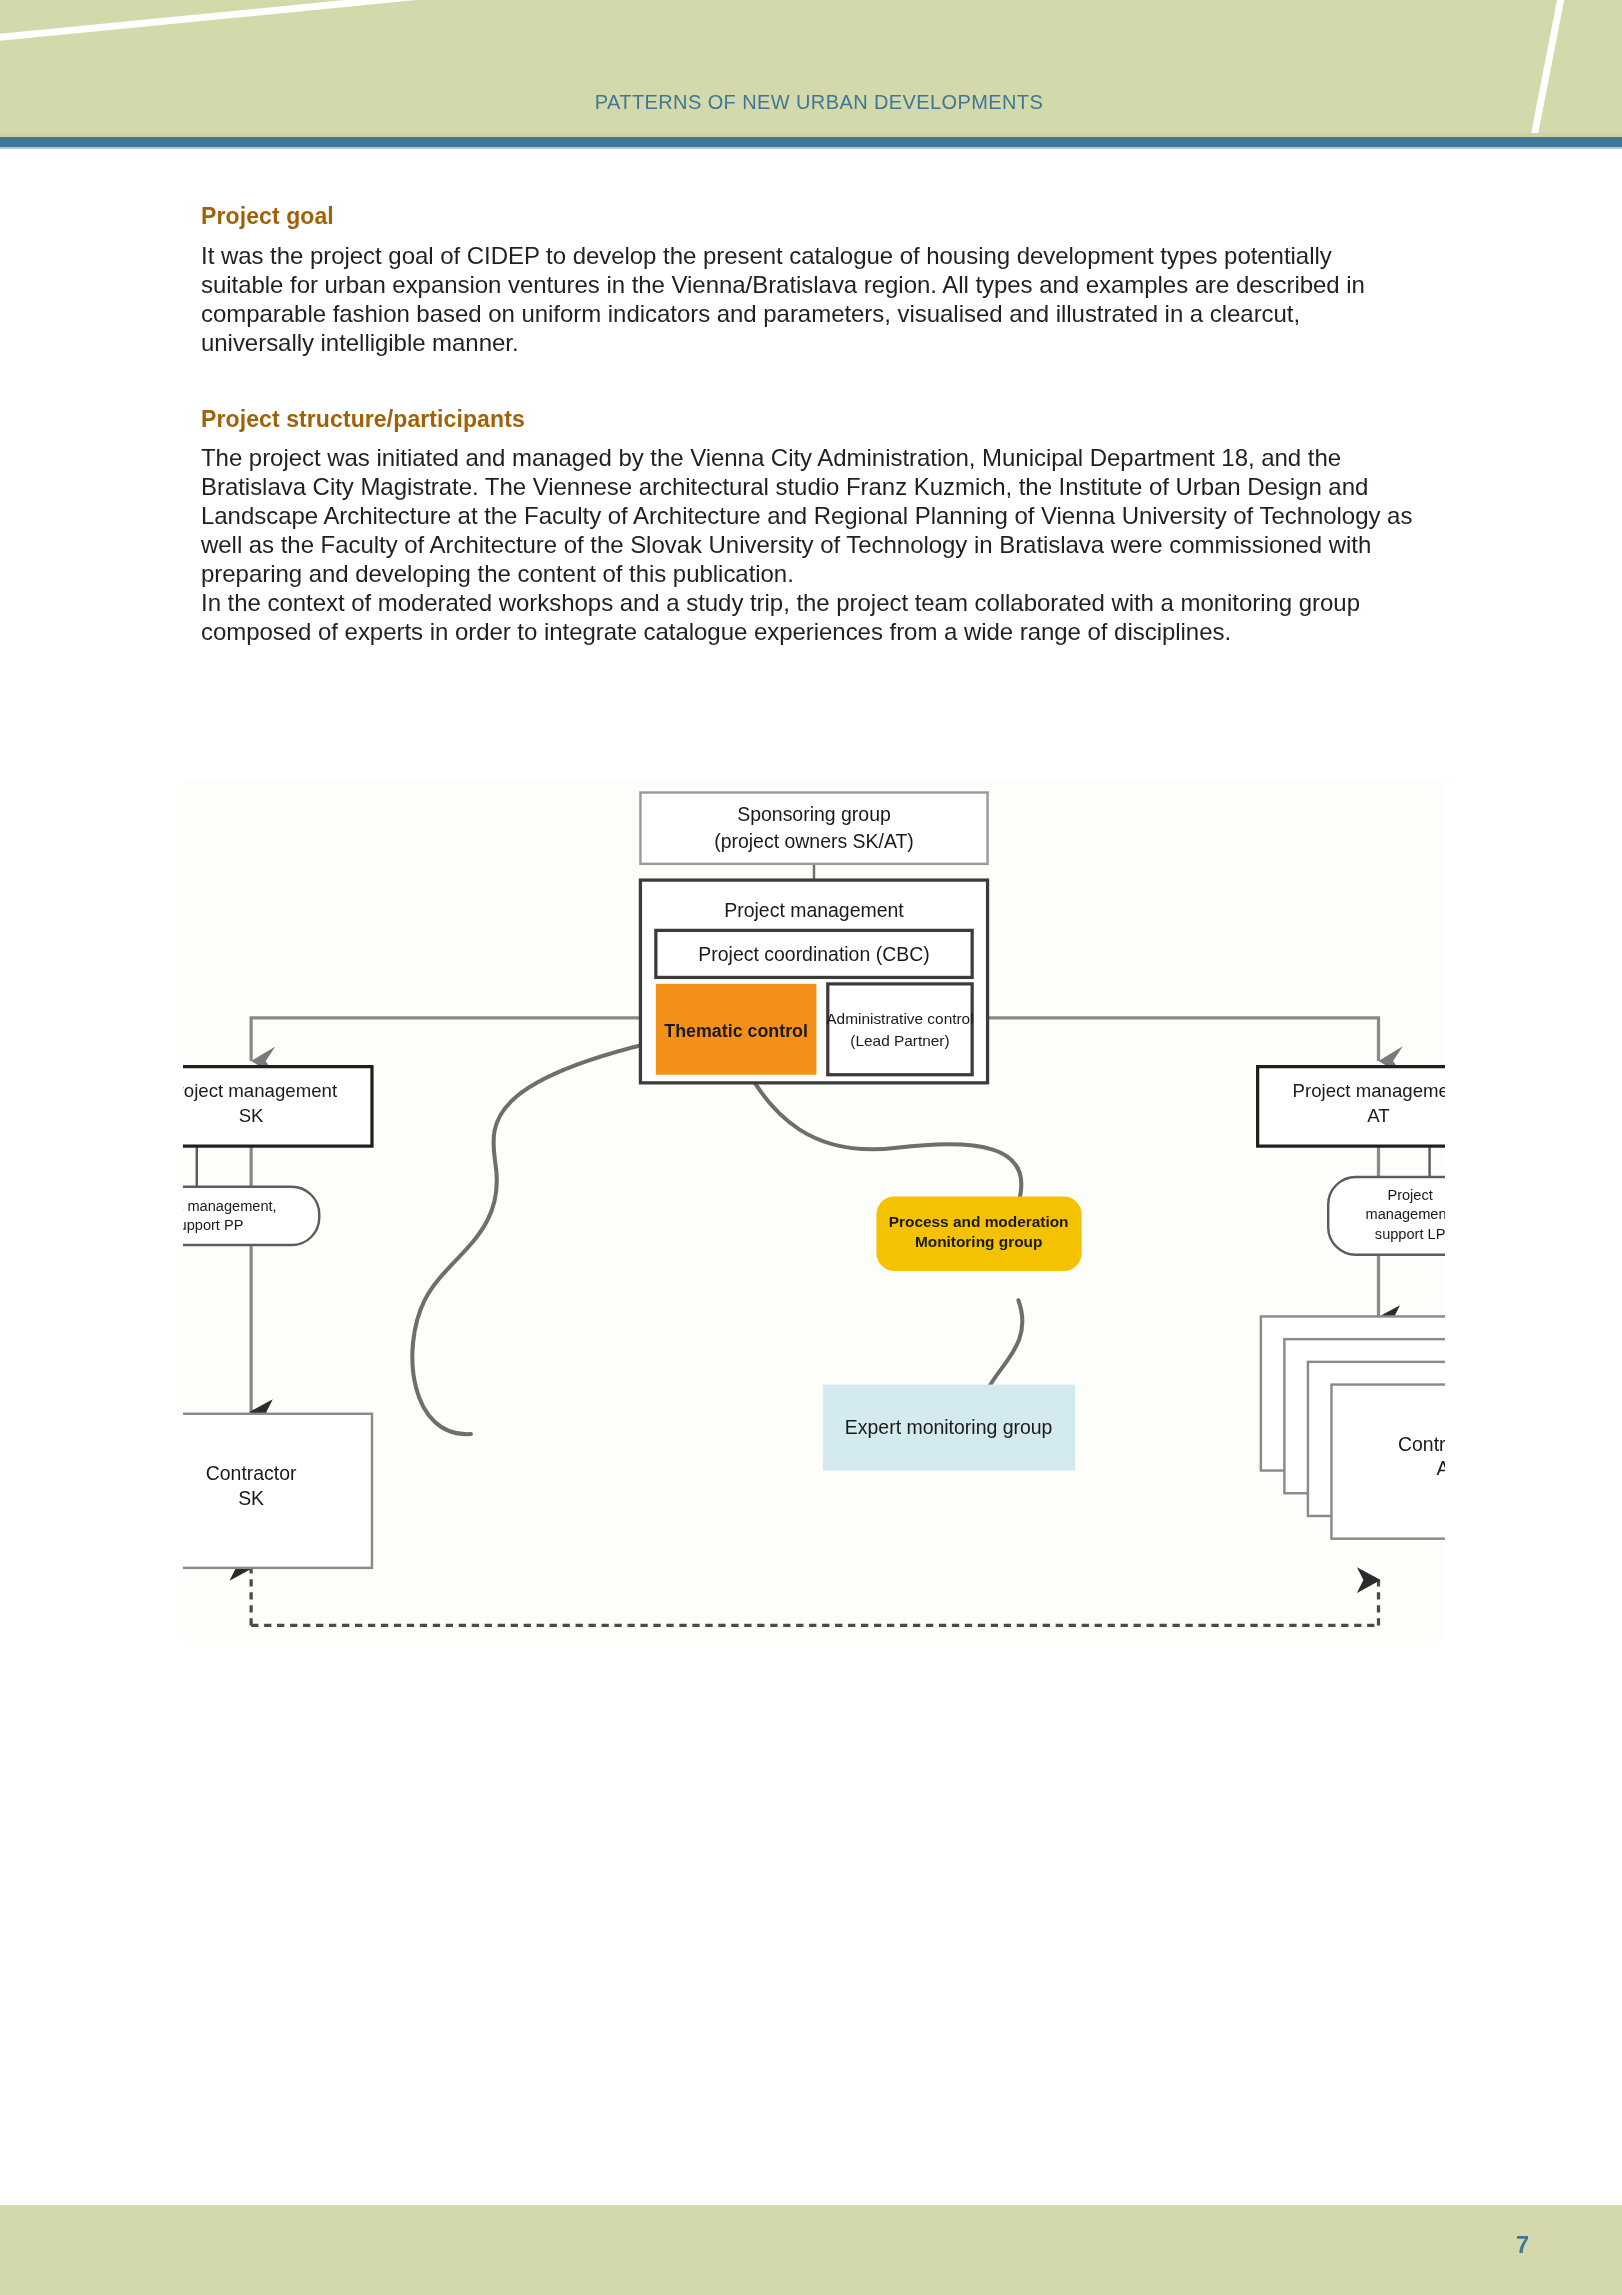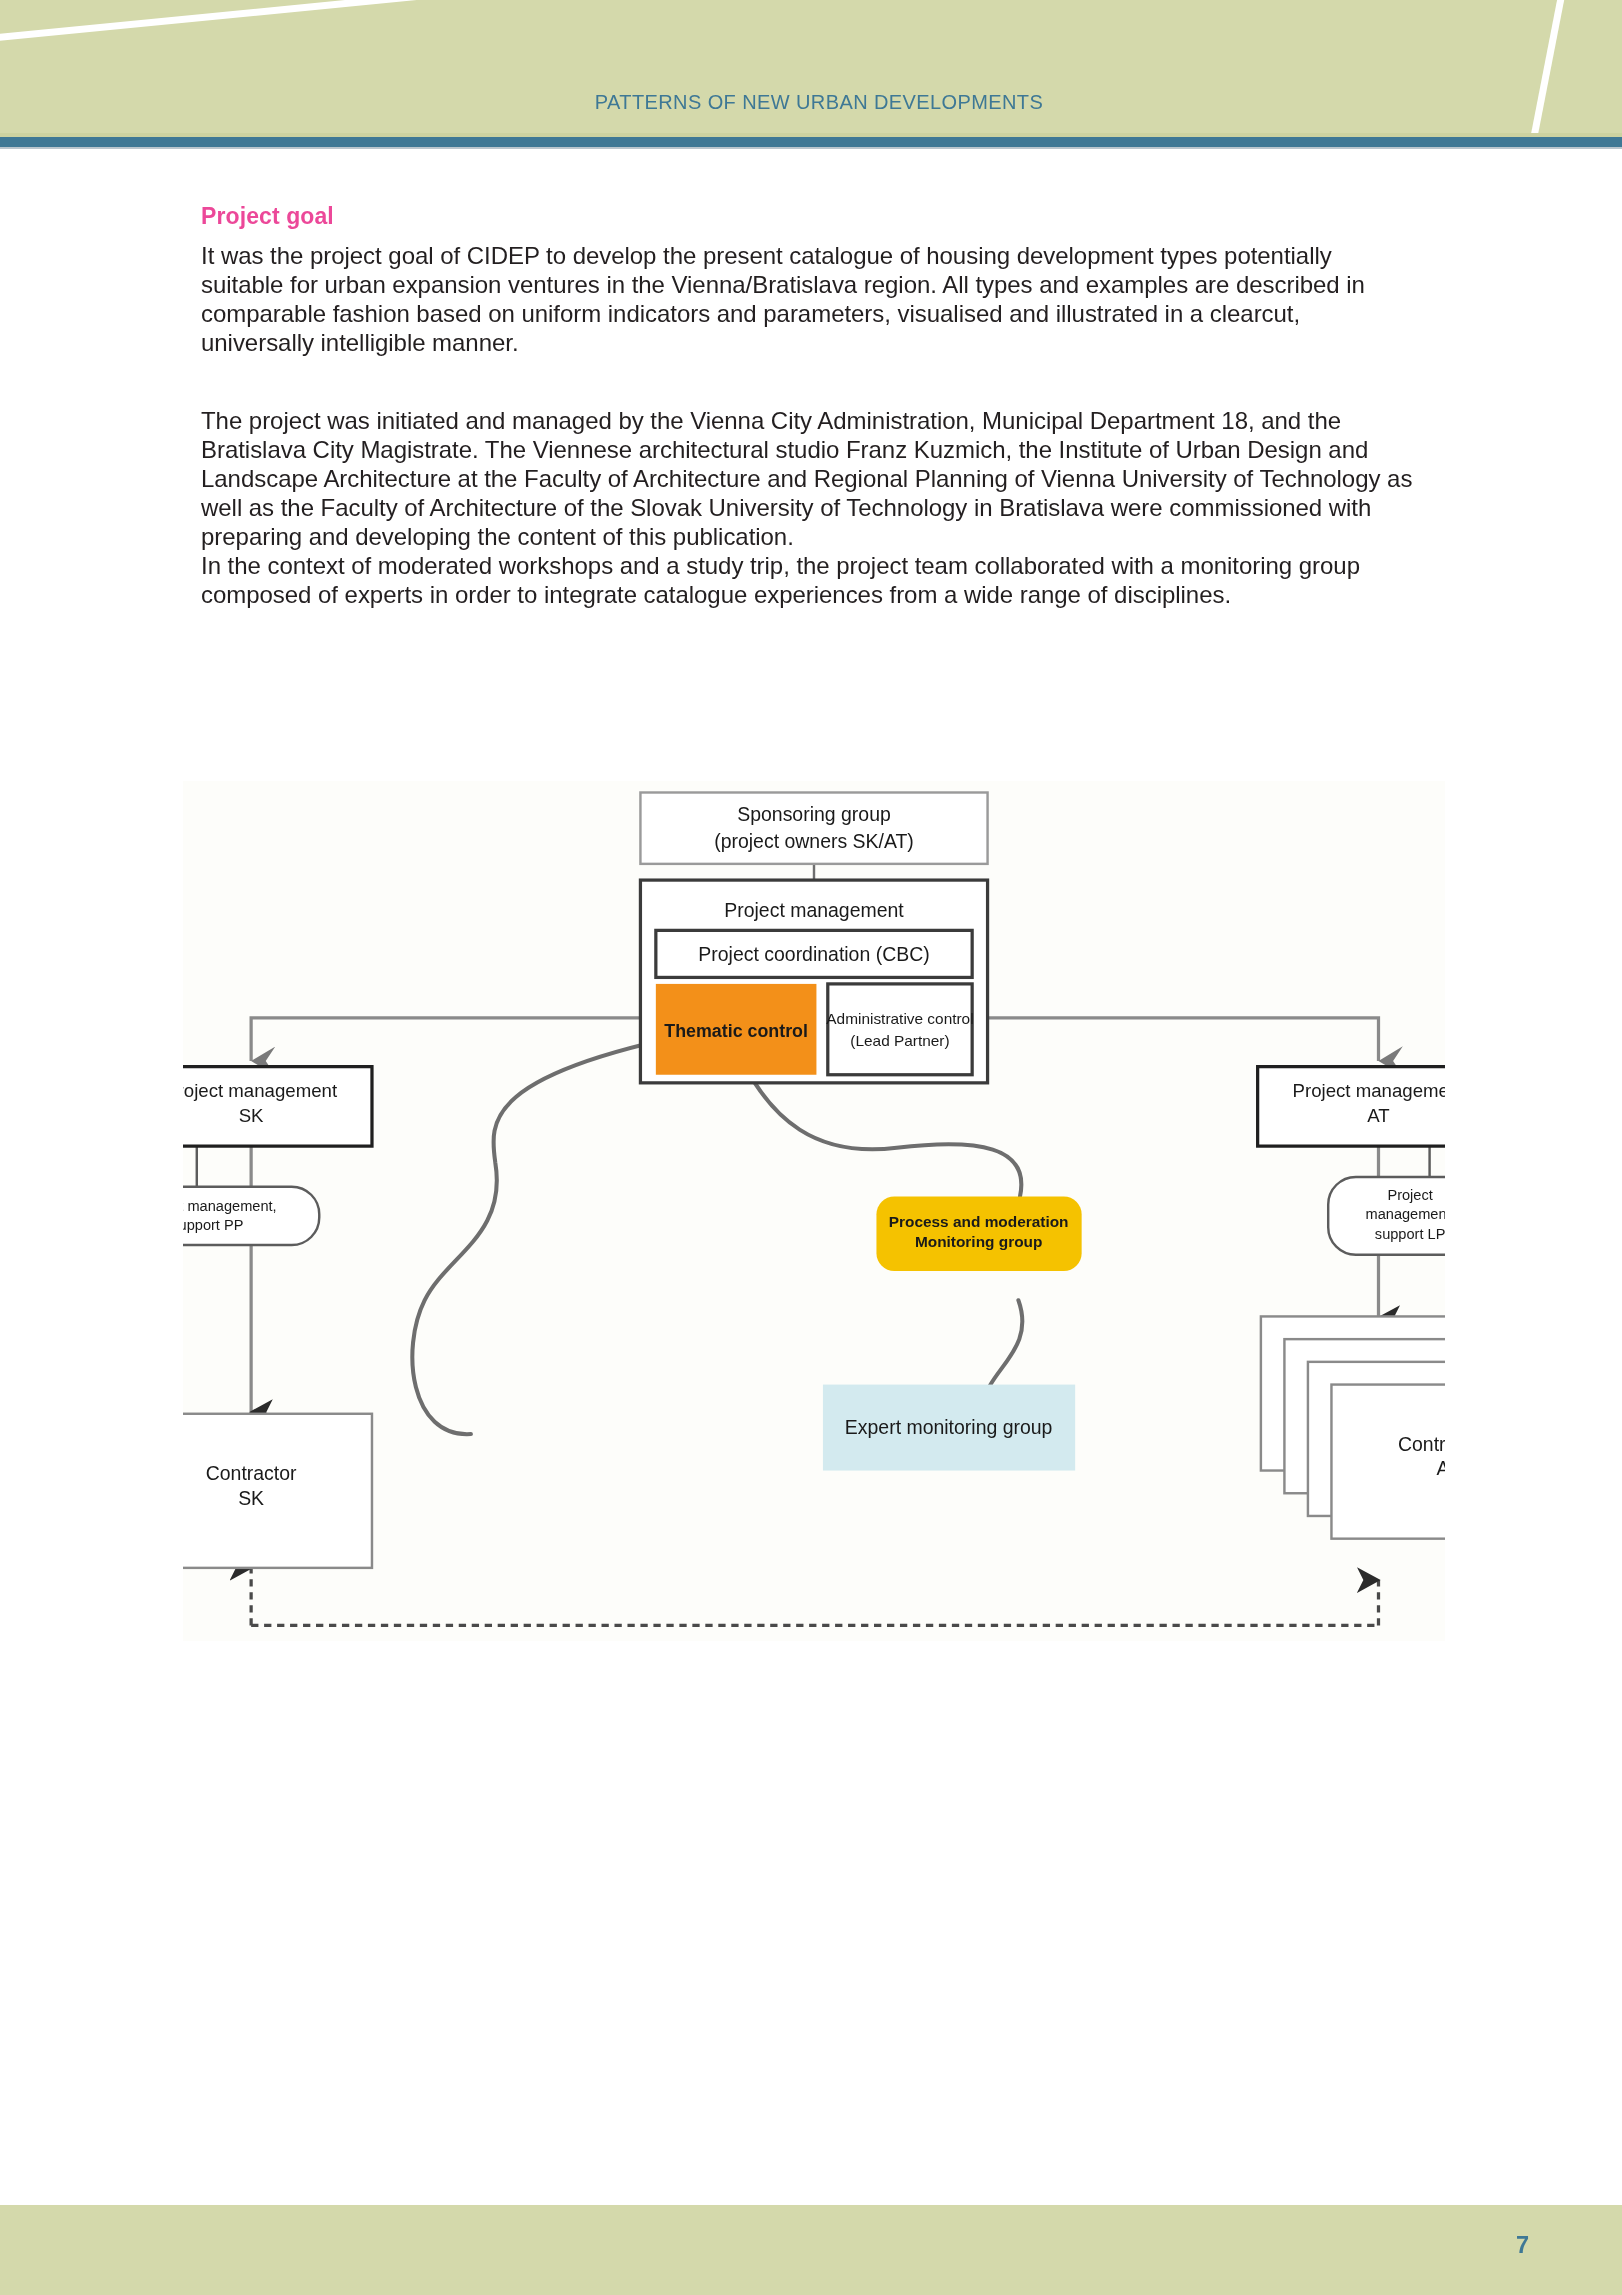--- a/index.html
+++ b/index.html
@@ -77,21 +77,21 @@
 
   
   #content {
     position: absolute;
     left: 201px;
     top: 203px;
     width: 1217px;
   }
   h2.section-title {
     margin: 0 0 10.5px 0;
-    color: #ec4899;
+    color: #a16207;
     font-size: 23px;
     font-weight: bold;
     letter-spacing: 0.1px;
   }
   p.body-text {
     margin: 0;
     color: #231f20;
     font-size: 24px;
     line-height: 29px;
     letter-spacing: -0.04px;
@@ -145,20 +145,21 @@
 <div id="header-rule-dark"></div>
 <div id="header-rule-shadow"></div>
 
 <div id="content">
 
   <h2 class="section-title">Project goal</h2>
   <p class="body-text">It was the project goal of CIDEP to develop the present catalogue of housing development types potentially suitable for urban expansion ventures in the Vienna/Bratislava region. All types and examples are described in comparable fashion based on uniform indicators and parameters, visualised and illustrated in a clearcut, universally intelligible manner.</p>
 
   <div class="section-gap"></div>
 
+  <h2 class="section-title">Project structure/participants</h2>
   <p class="body-text">The project was initiated and managed by the Vienna City Administration, Municipal Department 18, and the Bratislava City Magistrate. The Viennese architectural studio Franz Kuzmich, the Institute of Urban Design and Landscape Architecture at the Faculty of Architecture and Regional Planning of Vienna University of Technology as well as the Faculty of Architecture of the Slovak University of Technology in Bratislava were commissioned with preparing and developing the content of this publication.</p>
   <p class="body-text">In the context of moderated workshops and a study trip, the project team collaborated with a monitoring group composed of experts in order to integrate catalogue experiences from a wide range of disciplines.</p>
 
 </div>
 
 <div id="diagram-panel">
 <svg id="diagram-svg" width="1262" height="860" viewBox="0 0 1556 1060" xmlns="http://www.w3.org/2000/svg">
 
   <defs>
     <marker id="arrow-gray" viewBox="0 0 12 12" refX="6" refY="10" markerWidth="9" markerHeight="9" orient="auto">

